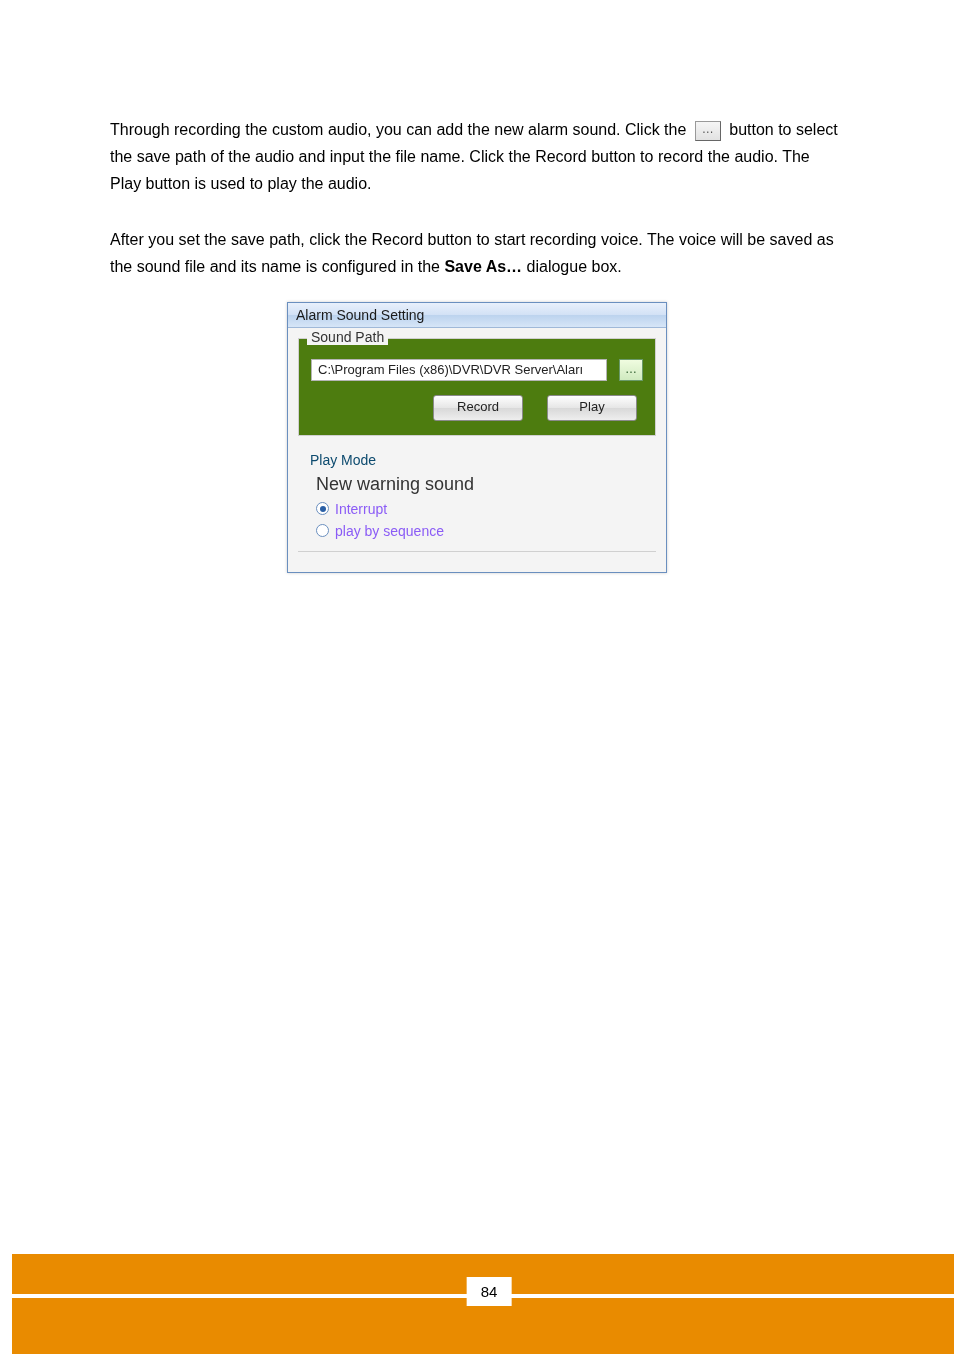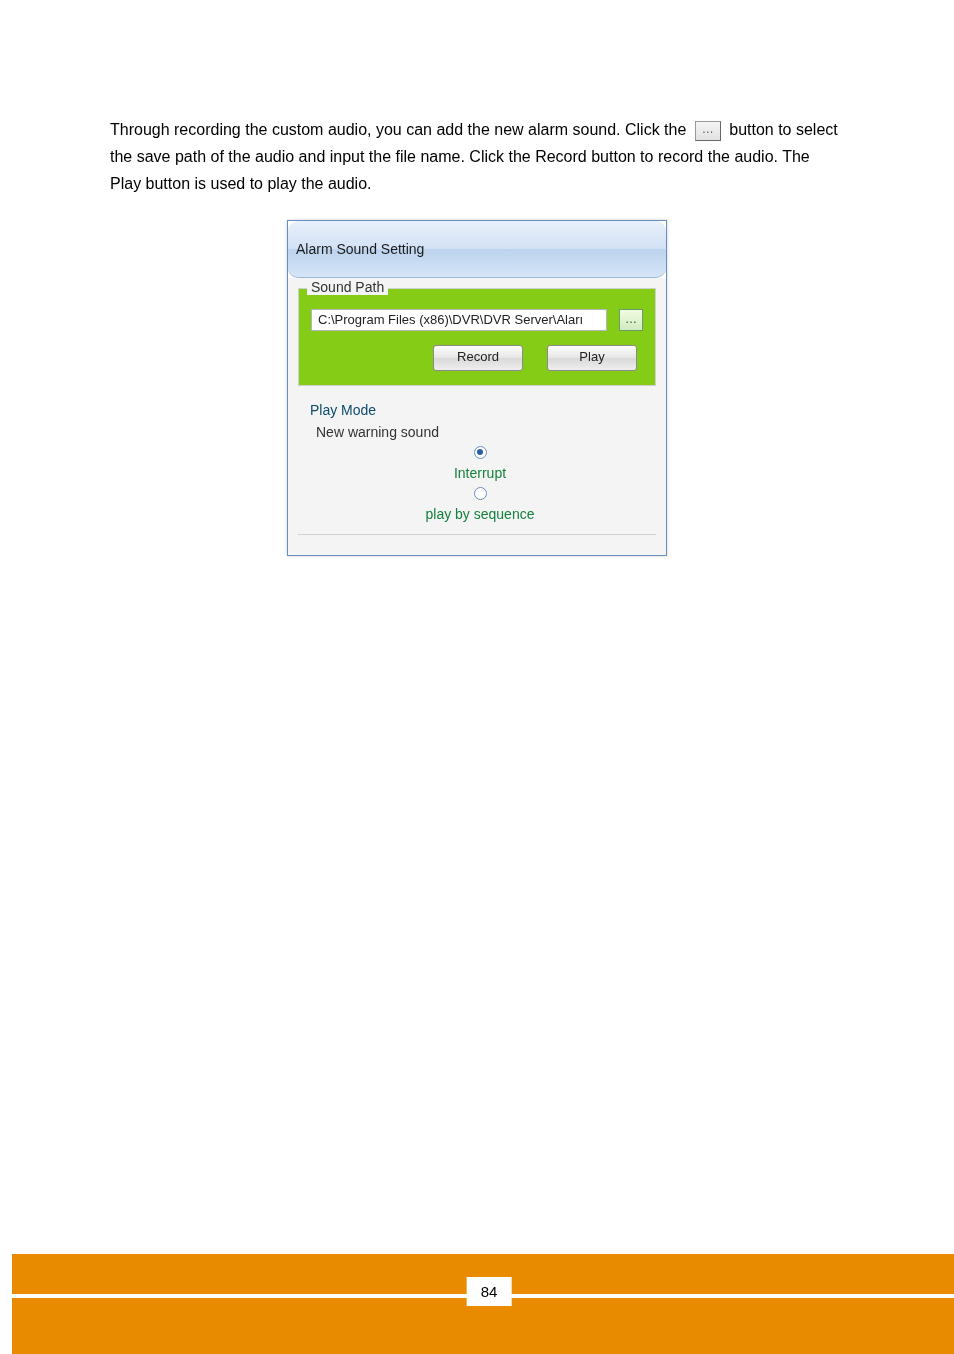--- a/index.html
+++ b/index.html
@@ -50,34 +50,33 @@
   .dialog {
     width: 380px;
     border: 1px solid #6a8fbf;
     background: #fff;
     box-shadow: 0 0 3px rgba(0,0,0,0.2);
   }
   .titlebar {
     background: linear-gradient(#e8f0fb 0%, #d2e1f5 50%, #bcd3ee 51%, #d6e5f7 100%);
     color: #1a1a1a;
     font-size: 14px;
-    padding: 20px 8px;
+    padding: 4px 8px;
     border-bottom: 1px solid #9fb8d8;
-    border-radius: 10px;
   }
   .dialog-body {
     background: #f4f4f4;
     padding: 10px 10px 12px 10px;
   }
   .fieldset {
     border: 1px solid #d0d0d0;
     padding: 10px 12px 14px 12px;
     margin-bottom: 10px;
     position: relative;
-    background: #84cc16;
+    background: #4d7c0f;
   }
   .fieldset-label {
     position: absolute;
     top: -10px;
     left: 8px;
     background: #f4f4f4;
     padding: 0 4px;
     font-size: 14px;
     color: #333;
   }
@@ -130,32 +129,31 @@
   }
   .playmode {
     padding: 6px 12px 10px 12px;
   }
   .playmode .pm-title {
     font-size: 14px;
     color: #0c4a6e;
     margin-bottom: 6px;
   }
   .playmode .pm-sub {
-    font-size: 14px;
+    font-size: 18px;
     color: #333;
     margin: 4px 0 6px 6px;
   }
   .radio-row {
     display: flex;
     align-items: center;
     gap: 6px;
     margin: 6px 0 0 6px;
     font-size: 14px;
-    color: #15803d;
-    flex-direction: column;
+    color: #8b5cf6;
   }
   .radio {
     width: 13px;
     height: 13px;
     border: 1px solid #6a8fbf;
     border-radius: 50%;
     display: inline-flex;
     align-items: center;
     justify-content: center;
     background: #fff;
@@ -198,20 +196,25 @@
 <body>
 
 <div class="page">
 
   <div class="body-text" style="margin-top:56px;">
     <span>Through recording the custom audio, you can add the new alarm sound. Click the </span>
     <span class="inline-btn">…</span>
     <span> button to select the save path of the audio and input the file name. Click the Record button to record the audio. The Play button is used to play the audio.</span>
   </div>
 
+  <div class="body-text" style="margin-top:28px;">
+    <span>After you set the save path, click the Record button to start recording voice. The voice will be saved as the sound file and its name is configured in the </span>
+    <span class="bold">Save As…</span>
+    <span> dialogue box.</span>
+  </div>
 
   <div class="dialog-wrap">
     <div class="dialog">
       <div class="titlebar">
         <span>Alarm Sound Setting</span>
       </div>
       <div class="dialog-body">
         <div class="fieldset">
           <div class="fieldset-label">Sound Path</div>
           <div class="path-row">

